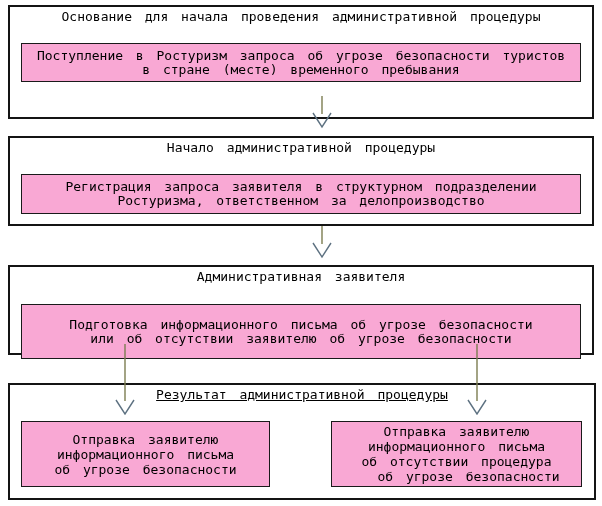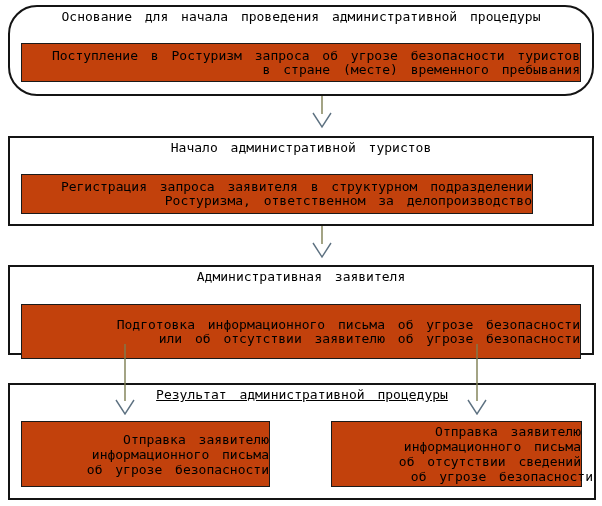--- a/index.html
+++ b/index.html
@@ -25,49 +25,49 @@
     word-spacing: 5px;
     white-space: nowrap;
   }
   .inner {
     position: absolute;
     border: 1.5px solid #1a1a1a;
     box-sizing: border-box;
     display: flex;
     flex-direction: column;
     justify-content: center;
-    align-items: flex-end;
+    align-items: center;
     text-align: center;
-    background: #c2410c;
+    background: #f9a8d4;
   }
   .ln {
     line-height: 14px;
     word-spacing: 5px;
     white-space: nowrap;
   }
   .inner.result .ln { line-height: 15px; }
   .ln.indent { position: relative; left: 12px; }
   .arrow { position: absolute; }
 </style>
 </head>
 <body>
 
 <div class="page">
 
-  <section class="block" style="left:8px; top:5px; width:586px; height:91px;border-radius:29px;">
+  <section class="block" style="left:8px; top:5px; width:586px; height:114px;">
     <div class="block-title">Основание для начала проведения административной процедуры</div>
     <div class="inner" style="left:11px; top:36px; width:560px; height:39px;">
       <div class="ln">Поступление в Ростуризм запроса об угрозе безопасности туристов</div>
       <div class="ln">в стране (месте) временного пребывания</div>
     </div>
   </section>
 
   <section class="block" style="left:8px; top:136px; width:586px; height:90px;">
-    <div class="block-title">Начало административной туристов</div>
-    <div class="inner" style="left:11px; top:36px; width:512px; height:40px;">
+    <div class="block-title">Начало административной процедуры</div>
+    <div class="inner" style="left:11px; top:36px; width:560px; height:40px;">
       <div class="ln">Регистрация запроса заявителя в структурном подразделении</div>
       <div class="ln">Ростуризма, ответственном за делопроизводство</div>
     </div>
   </section>
 
   <section class="block" style="left:8px; top:265px; width:586px; height:90px;">
     <div class="block-title">Административная заявителя</div>
     <div class="inner" style="left:11px; top:37px; width:560px; height:55px;">
       <div class="ln">Подготовка информационного письма об угрозе безопасности</div>
       <div class="ln">или об отсутствии заявителю об угрозе безопасности</div>
@@ -77,21 +77,21 @@
   <section class="block" style="left:8px; top:383px; width:588px; height:117px;text-decoration:underline;">
     <div class="block-title">Результат административной процедуры</div>
     <div class="inner result" style="left:11px; top:36px; width:249px; height:66px;">
       <div class="ln">Отправка заявителю</div>
       <div class="ln">информационного письма</div>
       <div class="ln">об угрозе безопасности</div>
     </div>
     <div class="inner result" style="left:321px; top:36px; width:251px; height:66px;">
       <div class="ln">Отправка заявителю</div>
       <div class="ln">информационного письма</div>
-      <div class="ln">об отсутствии сведений</div>
+      <div class="ln">об отсутствии процедура</div>
       <div class="ln indent">об угрозе безопасности</div>
     </div>
   </section>
 
   <svg class="arrow" style="left:309px; top:96px;" width="26" height="33" viewBox="0 0 26 33">
     <line x1="13" y1="0" x2="13" y2="18" stroke-width="1.4" stroke="#7c7d51"></line>
     <polyline points="4,17 13,31 22,17" fill="none" stroke-width="1.4" stroke="#5d7181"></polyline>
   </svg>
 
   <svg class="arrow" style="left:309px; top:226px;" width="26" height="33" viewBox="0 0 26 33">

